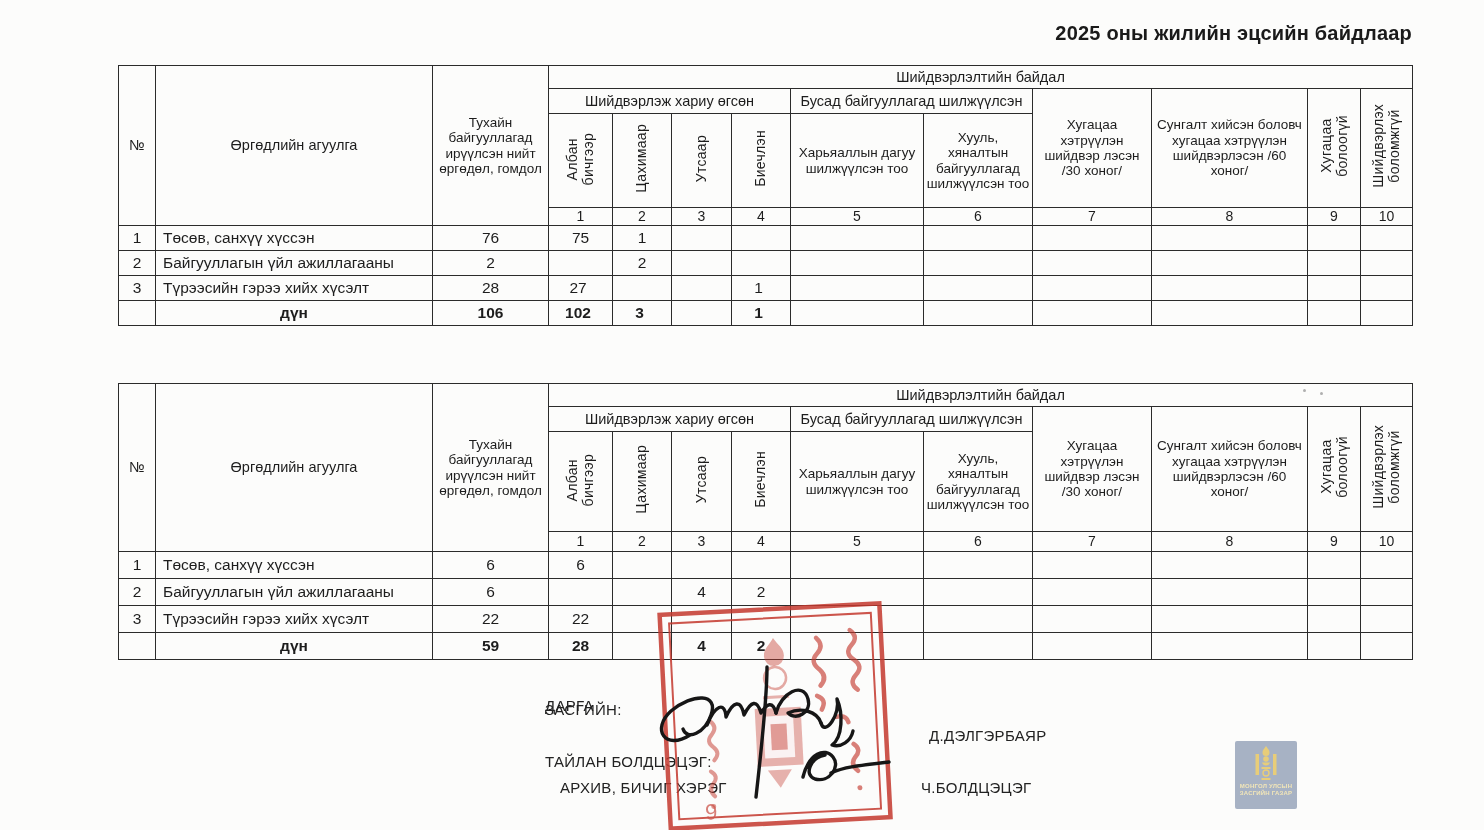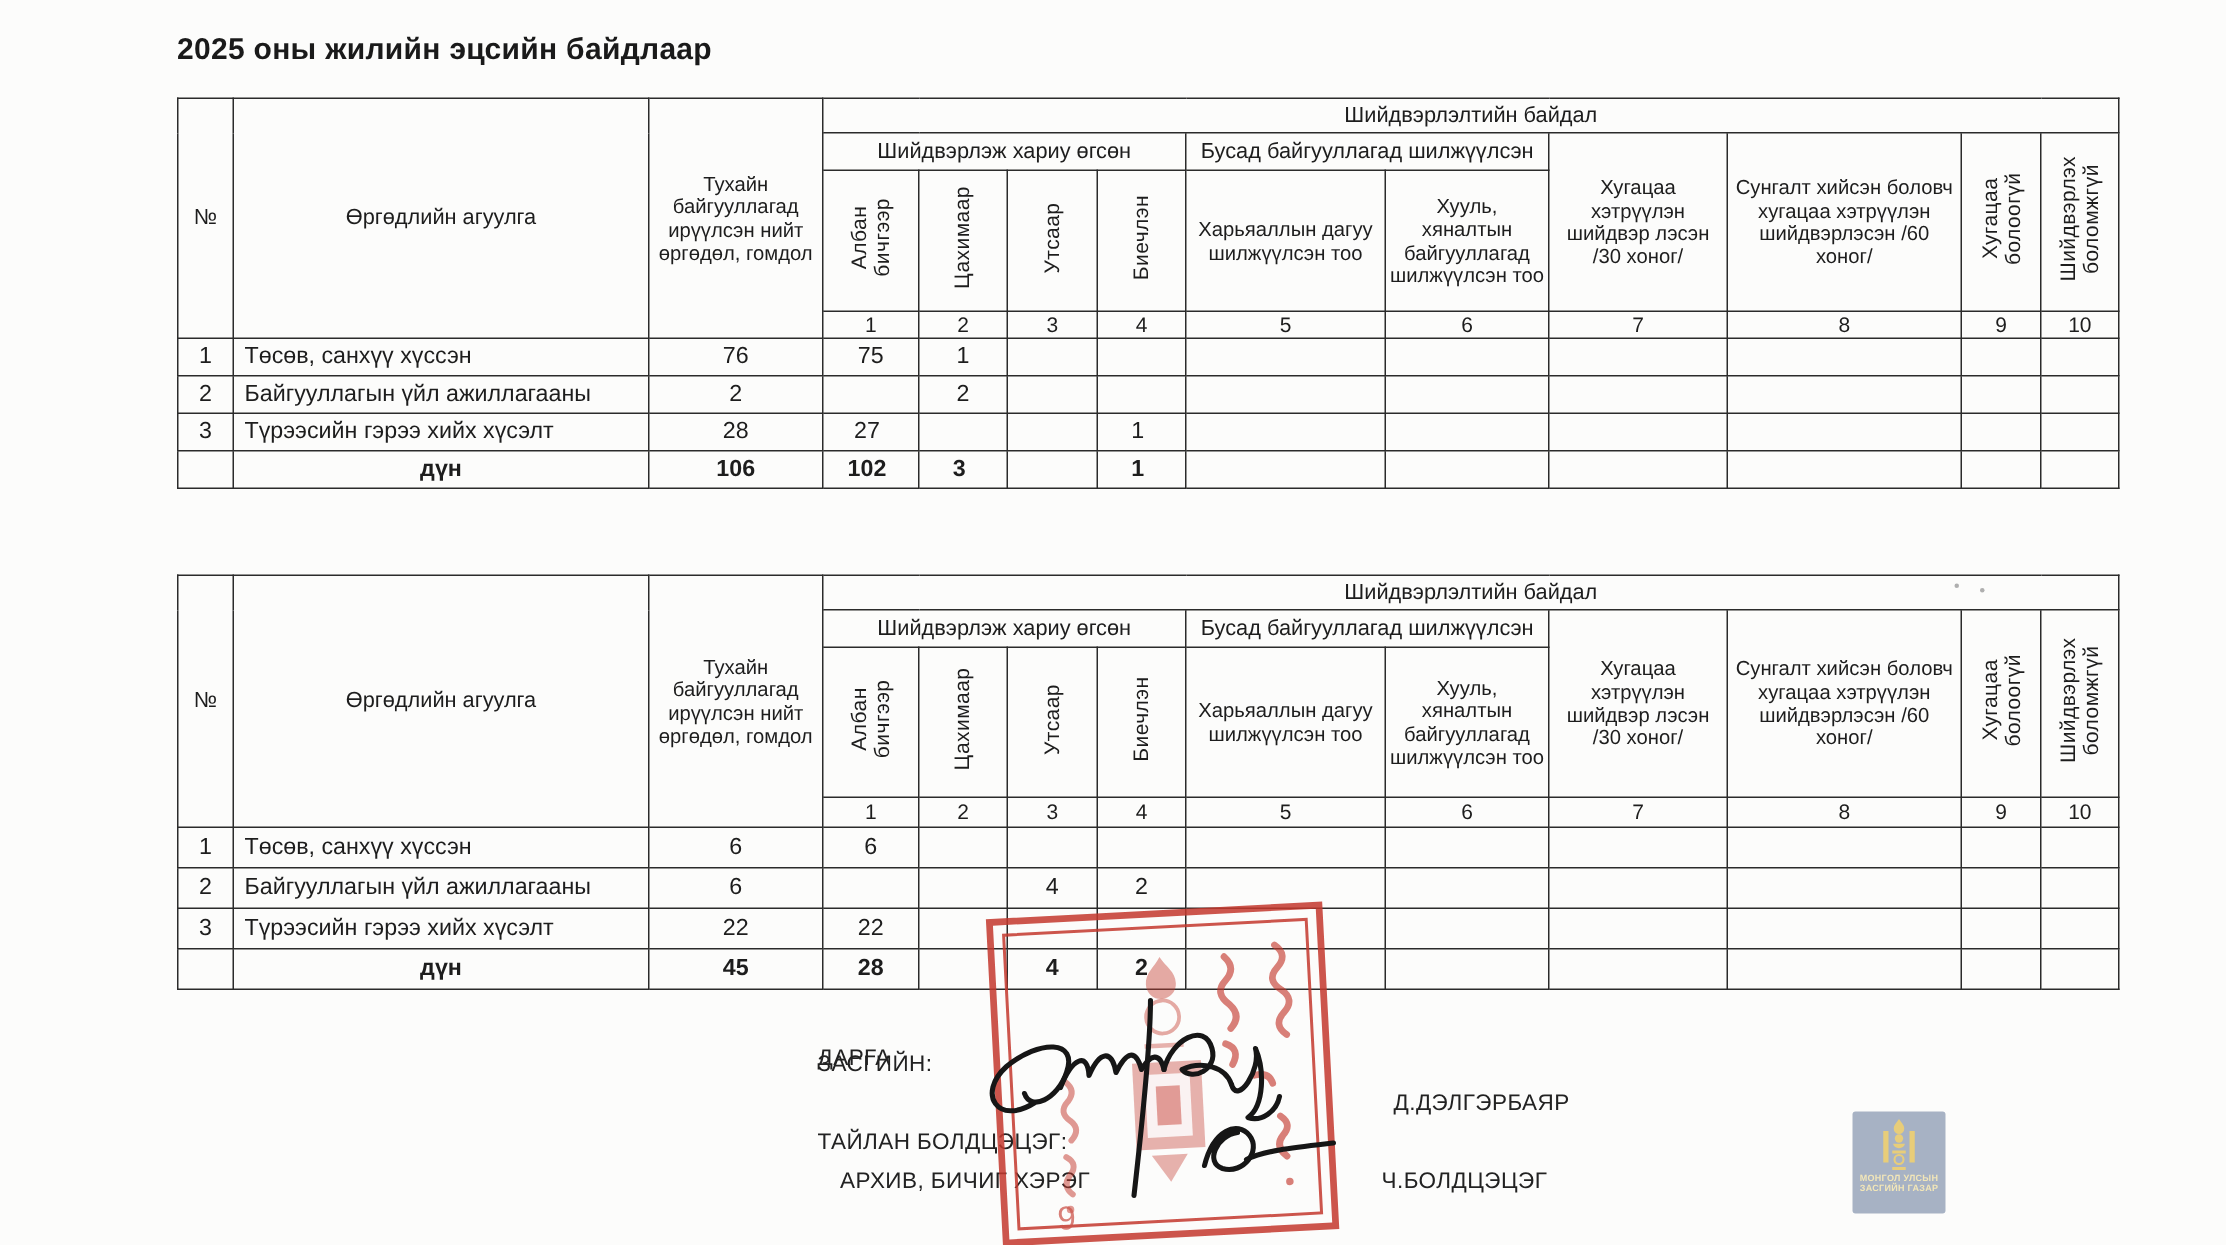--- a/index.html
+++ b/index.html
@@ -1,18 +1,18 @@
 <!DOCTYPE html>
 <html><head>
 <meta charset="utf-8">
 <style>
   html,body{margin:0;padding:0;background:#ffffff;}
   .page{position:relative;width:1484px;height:830px;background:#fcfcfb;overflow:hidden;
         font-family:"Liberation Sans","DejaVu Sans",sans-serif;color:#1d1d1d;}
-  .title{position:absolute;left:118px;width:1294px;text-align:left;
+  .title{position:absolute;left:118px;width:1294px;text-align:right;
          font-weight:bold;font-size:20px;color:#1a1a1a;letter-spacing:.2px;}
   table.rpt{border-collapse:collapse;table-layout:fixed;position:absolute;left:118px;width:1294px;}
   .rpt td{border:1.6px solid #2b2b2b;padding:0;text-align:center;vertical-align:middle;
           font-size:14.5px;line-height:1.14;overflow:hidden;color:#1d1d1d;}
   .rpt .hA{height:23px}
   .rpt .hB{height:25px}
   .rpt1 .hC{height:94px}
   .rpt1 .hD{height:18px}
   .rpt1 .dr{height:25px}
   .rpt2 .hC{height:100px}
@@ -255,21 +255,21 @@
       <td></td>
       <td></td>
       <td></td>
       <td></td>
       <td></td>
       <td></td>
     </tr>
     <tr class="dr sum">
       <td></td>
       <td>дүн</td>
-      <td>45</td>
+      <td>59</td>
       <td>28</td>
       <td></td>
       <td>4</td>
       <td>2</td>
       <td></td>
       <td></td>
       <td></td>
       <td></td>
       <td></td>
       <td></td>

